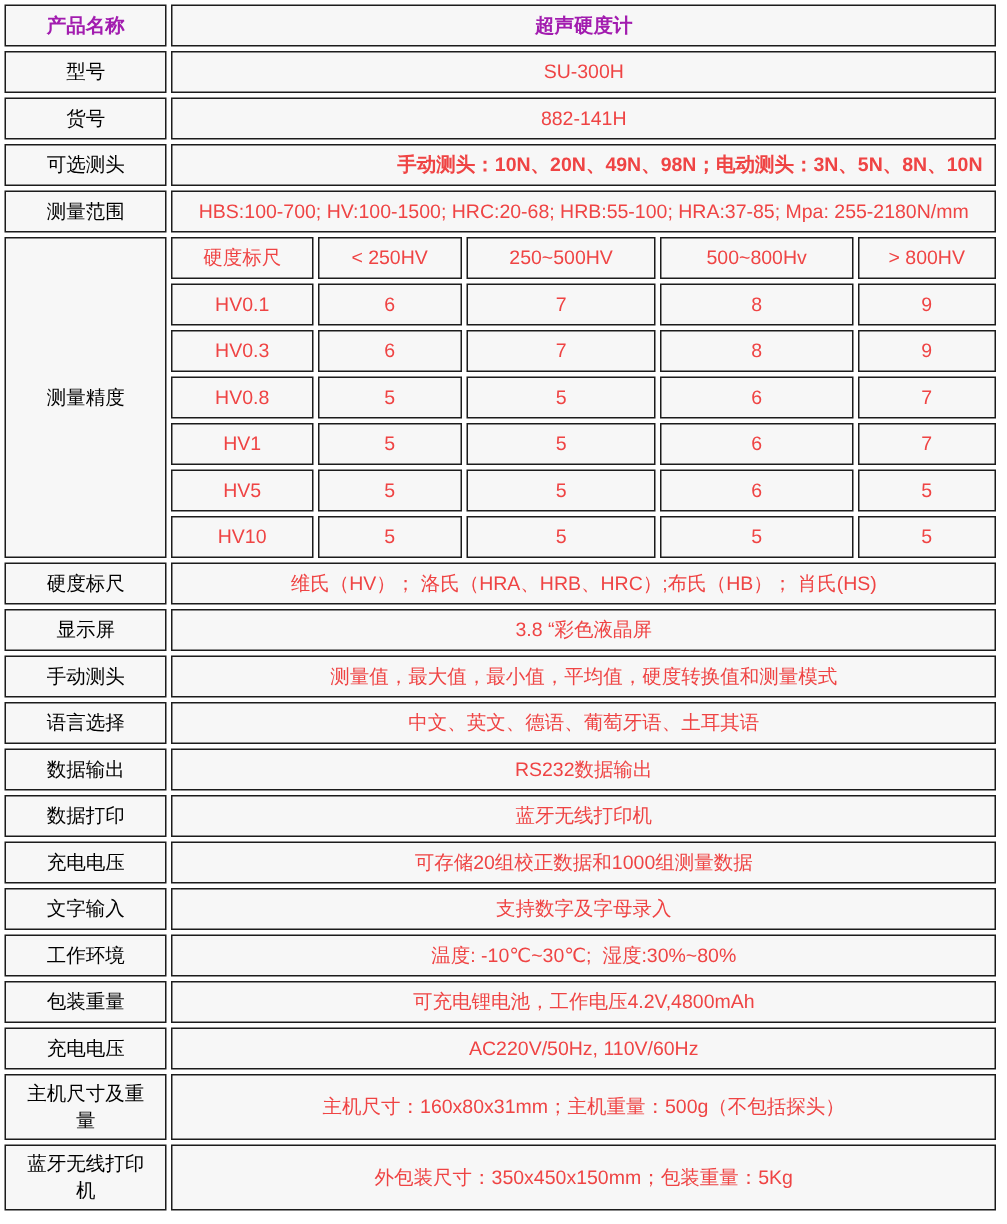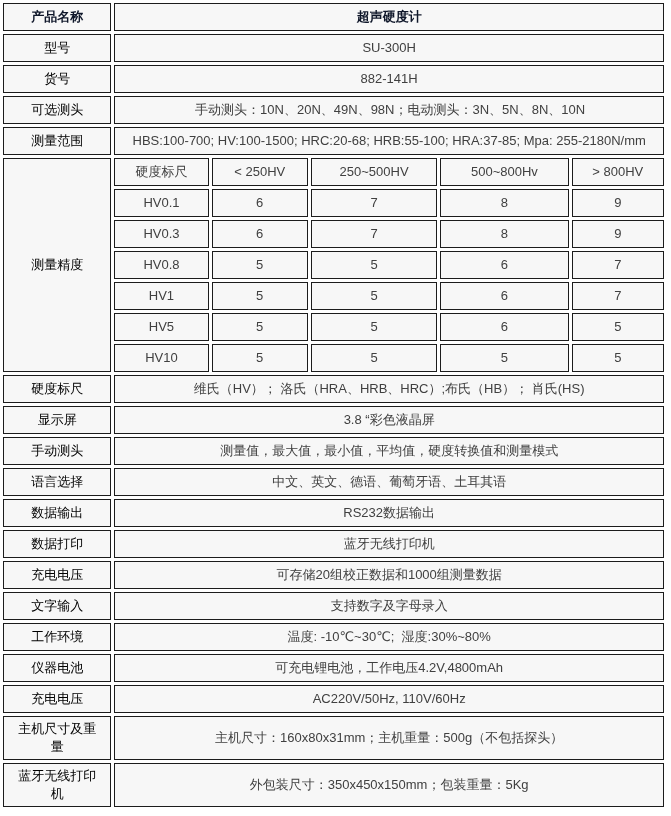--- a/index.html
+++ b/index.html
@@ -33,29 +33,30 @@
     line-height: 18px;
     text-align: center;
     vertical-align: middle;
     white-space: pre-wrap;
     word-break: break-word;
   }
   td.label {
     color: #000000;
   }
   td.value {
-    color: #404040;
+    color: #ef4444;
   }
   td.left {
-    text-align: center;
+    text-align: right;
     padding-left: 10px;
+    font-weight: bold;
   }
   tr.em td {
     font-weight: bold;
-    color: #0f172a;
+    color: #a21caf;
   }
 </style>
 </head>
 <body>
 
 <div class="sheet">
   <table class="spec">
     <colgroup>
       <col style="width:108px">
       <col style="width:94px">
@@ -165,21 +166,21 @@
         </tr>
         <tr>
           <td class="label">文字输入</td>
           <td class="value" colspan="5">支持数字及字母录入</td>
         </tr>
         <tr>
           <td class="label">工作环境</td>
           <td class="value" colspan="5">温度: -10℃~30℃;  湿度:30%~80%</td>
         </tr>
         <tr>
-          <td class="label">仪器电池</td>
+          <td class="label">包装重量</td>
           <td class="value" colspan="5">可充电锂电池，工作电压4.2V,4800mAh</td>
         </tr>
         <tr>
           <td class="label">充电电压</td>
           <td class="value" colspan="5">AC220V/50Hz, 110V/60Hz</td>
         </tr>
         <tr>
           <td class="label">主机尺寸及重量</td>
           <td class="value" colspan="5">主机尺寸：160x80x31mm；主机重量：500g（不包括探头）</td>
         </tr>

